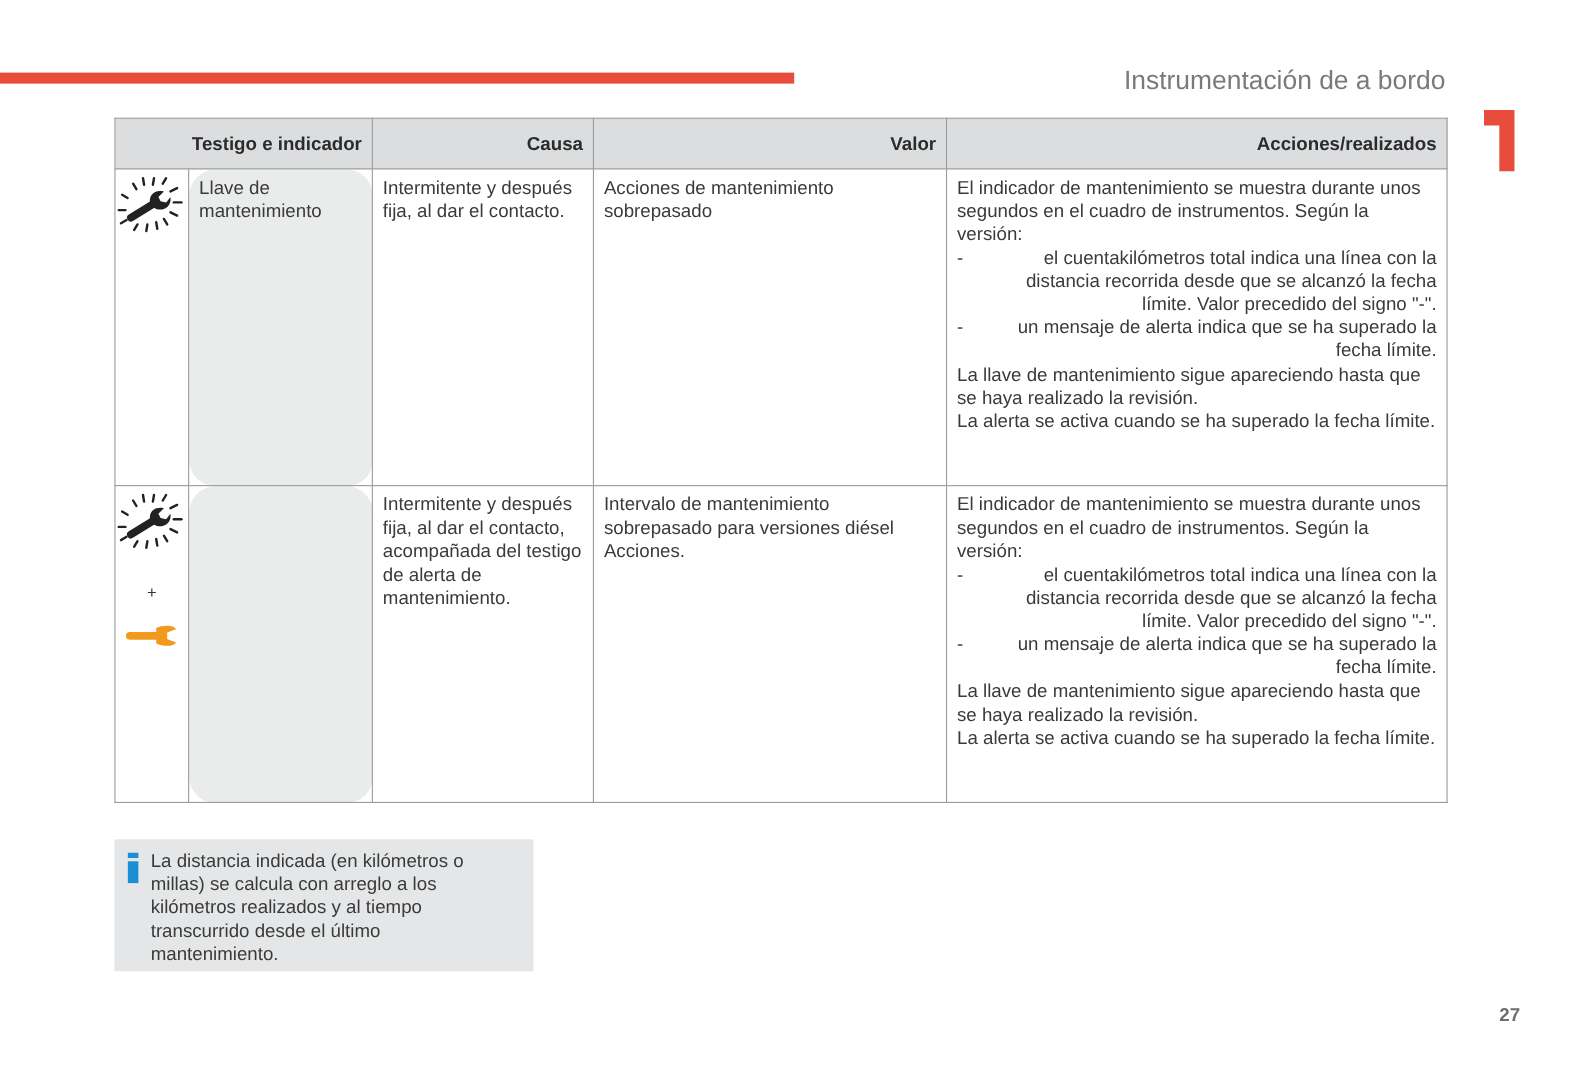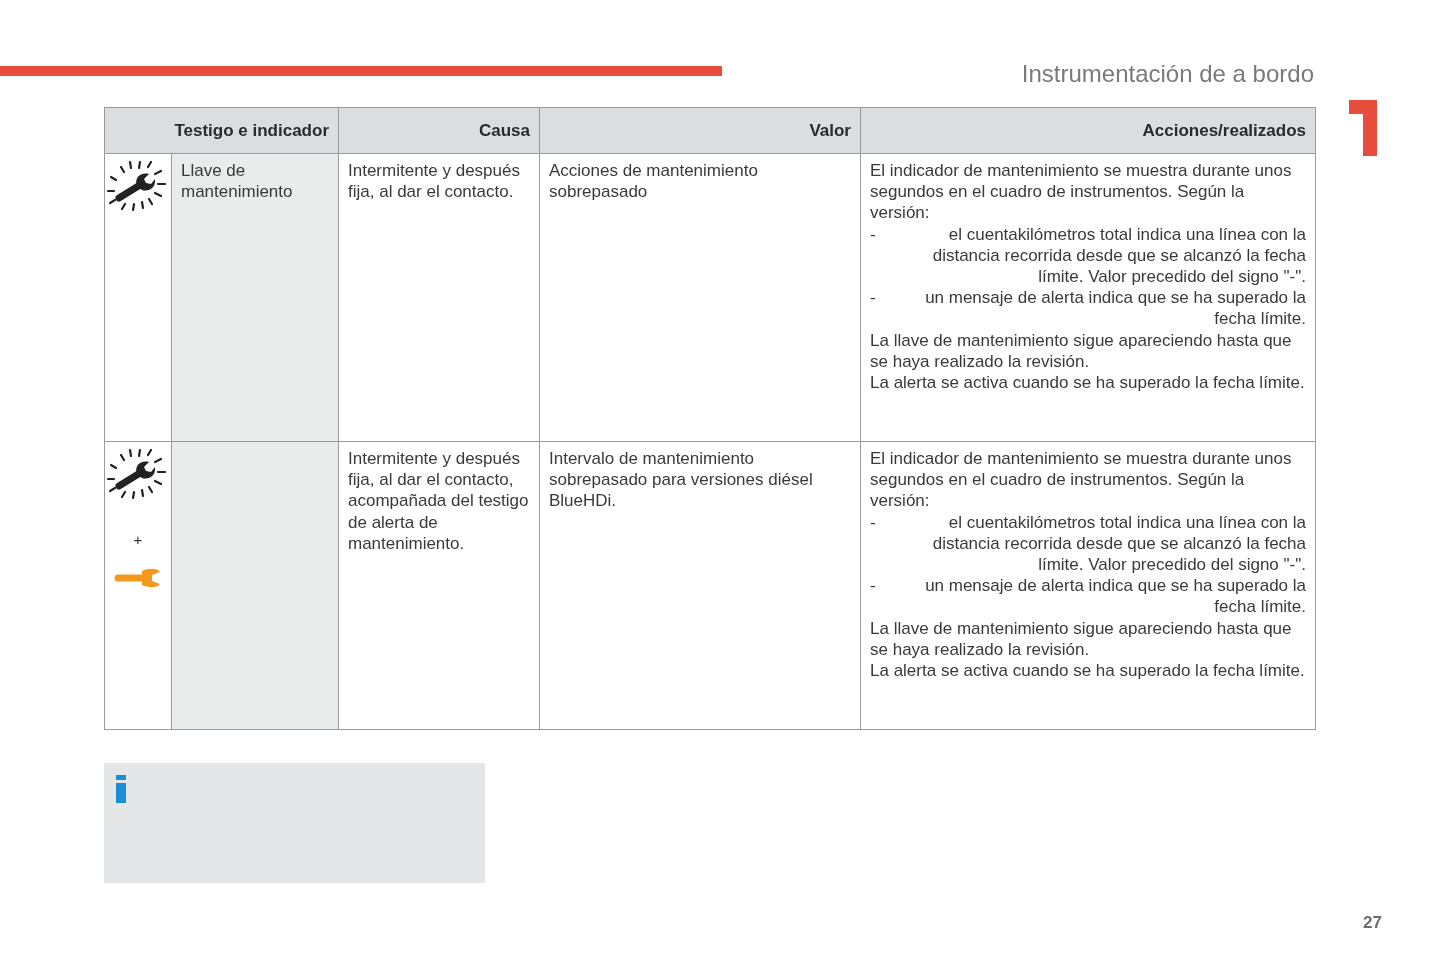--- a/index.html
+++ b/index.html
@@ -15,21 +15,21 @@
   table.main {
     position:absolute; left:104px; top:107px; width:1211px;
     border-collapse:collapse; table-layout:fixed;
   }
   table.main th, table.main td { border:1.5px solid #9a9a9a; vertical-align:top; font-size:17px; line-height:21.2px; }
   table.main th {
     background:#dcdddf; text-align:right; font-weight:bold; color:#2b2b2b; height:45px; padding:0 9px; vertical-align:middle;
   }
   table.main td { padding:6px 9px; color:#3a3a3a; }
   td.icon-cell { text-align:center; padding:4px 0 !important; }
-  td.name-cell { background:#eaebeb; }
+  td.name-cell { background:#eaebeb;border-radius:24px; }
   .row1 td { height:275px; }
   .row2 td { height:275px; }
   .indent-list { margin:0; padding:0; list-style:none; }
   .indent-list li { position:relative; padding-left:27px;text-align:right; }
   .indent-list li::before { content:"-"; position:absolute; left:0; top:0; }
   .plus { display:block; font-size:15px; margin:18px 0 16px; color:#333; }
 
   .info-box {
     position:absolute; left:104px; top:763px; width:381px; height:120px; background:#e5e6e7;
   }
@@ -121,34 +121,35 @@
           <path d="M31 29 C28 20 34 14 43 16 L38 21 L40 25 L45 26 L49 21 C50 30 43 34 36 32 Z" fill="#222"></path>
         </svg>
         <span class="plus">+</span>
         <svg width="48" height="24" viewBox="0 0 48 24">
           <line x1="4" y1="12" x2="30" y2="12" stroke="#f39a1e" stroke-width="7" stroke-linecap="round"></line>
           <path d="M28 5 C34 2 44 2 46 6 L38 9 L38 15 L46 18 C44 22 34 22 28 19 Z" fill="#f39a1e"></path>
         </svg>
       </td>
       <td class="name-cell"></td>
       <td>Intermitente y después fija, al dar el contacto, acompañada del testigo de alerta de mantenimiento.</td>
-      <td>Intervalo de mantenimiento sobrepasado para versiones diésel BlueHDi.</td>
+      <td>Intervalo de mantenimiento sobrepasado para versiones diésel Acciones.</td>
       <td>
         <div>El indicador de mantenimiento se muestra durante unos segundos en el cuadro de instrumentos. Según la versión:</div>
         <ul class="indent-list">
           <li>el cuentakilómetros total indica una línea con la distancia recorrida desde que se alcanzó la fecha límite. Valor precedido del signo "-".</li>
           <li>un mensaje de alerta indica que se ha superado la fecha límite.</li>
         </ul>
         <div>La llave de mantenimiento sigue apareciendo hasta que se haya realizado la revisión.</div>
         <div>La alerta se activa cuando se ha superado la fecha límite.</div>
       </td>
     </tr>
   </tbody>
 </table>
 
 <div class="info-box">
   <svg class="info-icon" viewBox="0 0 10 28">
     <rect x="0" y="0" width="10" height="5" fill="#1a8fd6"></rect>
     <rect x="0" y="8" width="10" height="20" fill="#1a8fd6"></rect>
   </svg>
+  <div class="info-text" style="width:300px">La distancia indicada (en kilómetros o millas) se calcula con arreglo a los kilómetros realizados y al tiempo transcurrido desde el último mantenimiento.</div>
 </div>
 
 <div class="page-num">27</div>
 
 </body></html>

